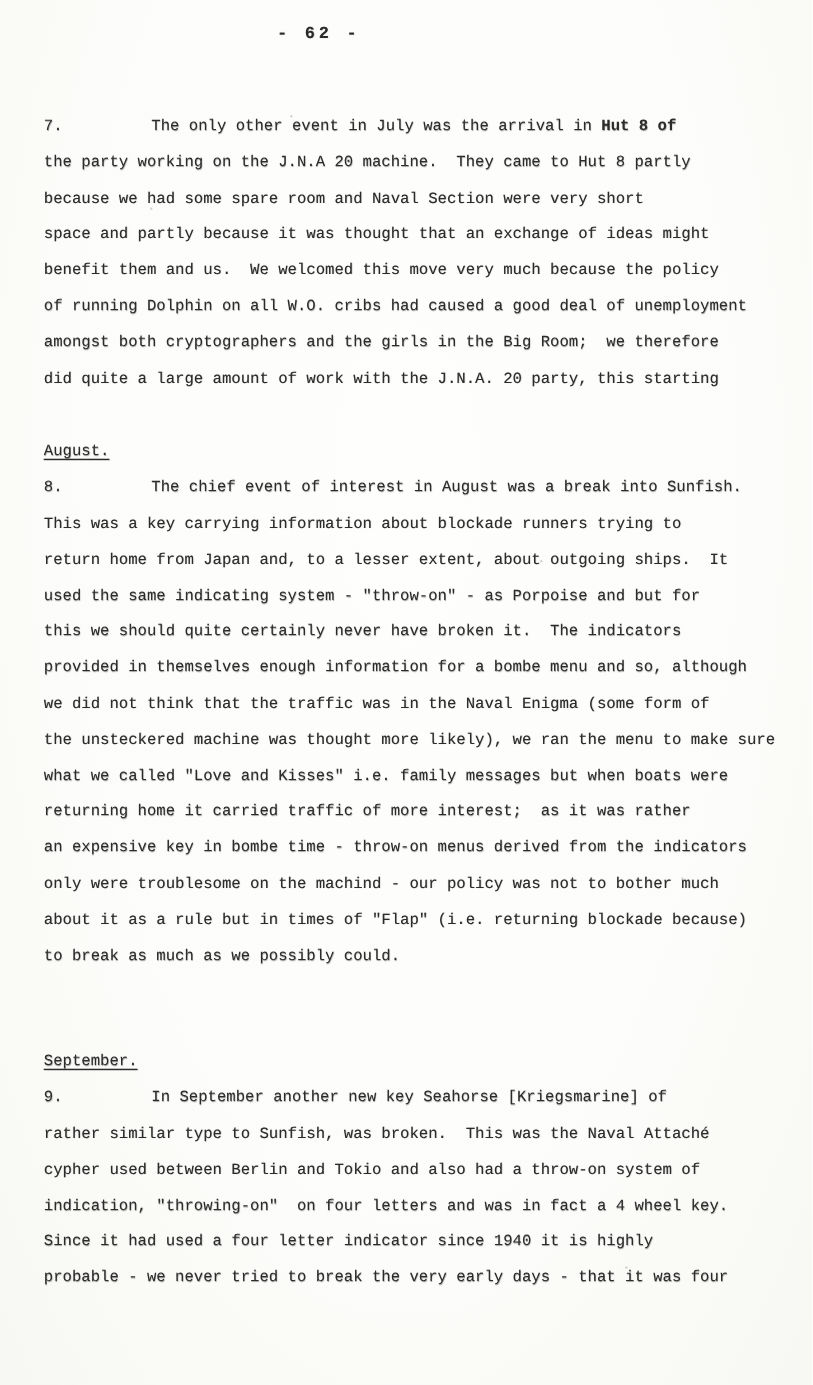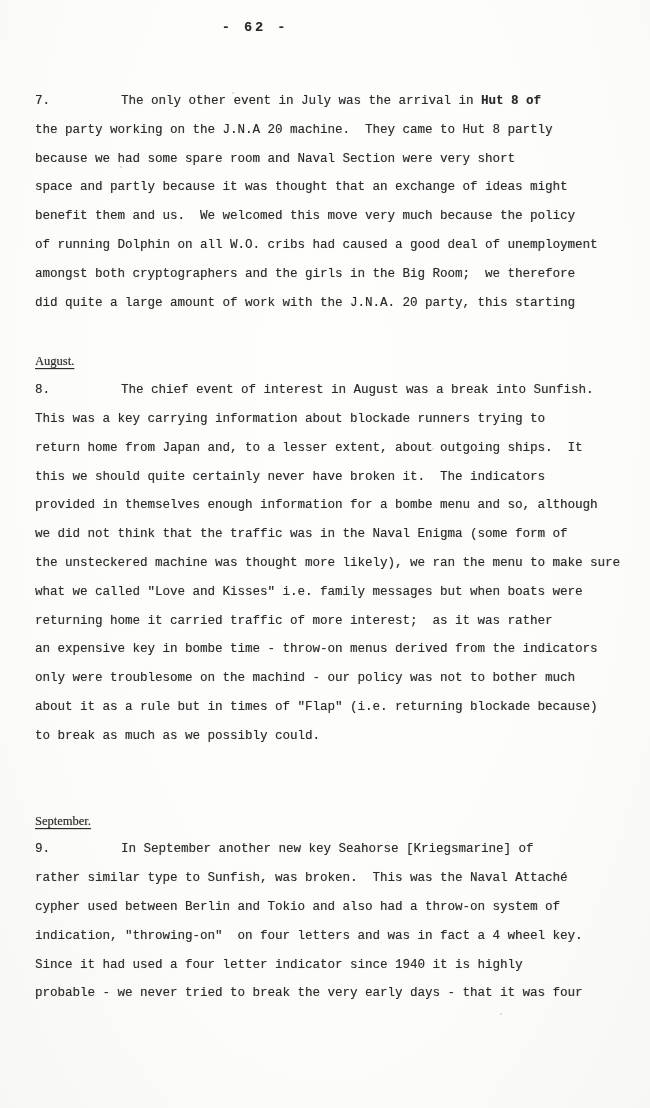--- a/index.html
+++ b/index.html
@@ -48,21 +48,20 @@
   .emph {
     font-weight: bold;
   }
   .heading {
     margin: 0;
     font-size: 12.5px;
     font-weight: normal;
     line-height: 28.8px;
     text-decoration: underline;
     text-underline-offset: 3px;
-    font-family: Liberation Serif, serif;
   }
   .heading-august   { margin-top: 30px; }
   .heading-september{ margin-top: 56px; }
   
   .speck {
     position: absolute;
     background: rgba(90,90,90,0.25);
     border-radius: 50%;
     width: 2px;
     height: 2px;
@@ -87,20 +86,21 @@
       <div class="line">amongst both cryptographers and the girls in the Big Room;  we therefore</div>
       <div class="line">did quite a large amount of work with the J.N.A. 20 party, this starting</div>
     </div>
 
     <h2 class="heading heading-august">August.</h2>
 
     <div class="para">
       <div class="line"><span class="pnum">8.</span><span>The chief event of interest in August was a break into Sunfish.</span><span class="emph"></span></div>
       <div class="line">This was a key carrying information about blockade runners trying to</div>
       <div class="line">return home from Japan and, to a lesser extent, about outgoing ships.  It</div>
+      <div class="line">used the same indicating system - "throw-on" - as Porpoise and but for</div>
       <div class="line">this we should quite certainly never have broken it.  The indicators</div>
       <div class="line">provided in themselves enough information for a bombe menu and so, although</div>
       <div class="line">we did not think that the traffic was in the Naval Enigma (some form of</div>
       <div class="line">the unsteckered machine was thought more likely), we ran the menu to make sure</div>
       <div class="line">what we called "Love and Kisses" i.e. family messages but when boats were</div>
       <div class="line">returning home it carried traffic of more interest;  as it was rather</div>
       <div class="line">an expensive key in bombe time - throw-on menus derived from the indicators</div>
       <div class="line">only were troublesome on the machind - our policy was not to bother much</div>
       <div class="line">about it as a rule but in times of "Flap" (i.e. returning blockade because)</div>
       <div class="line">to break as much as we possibly could.</div>

